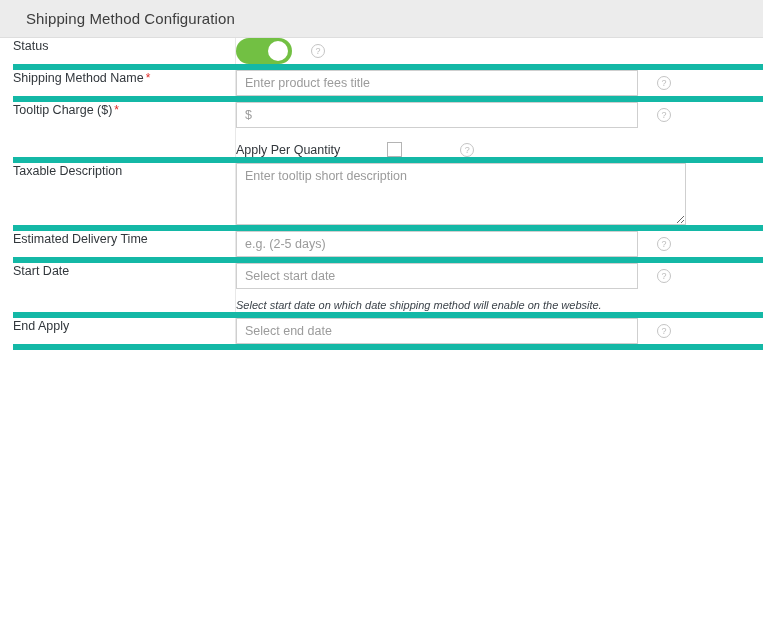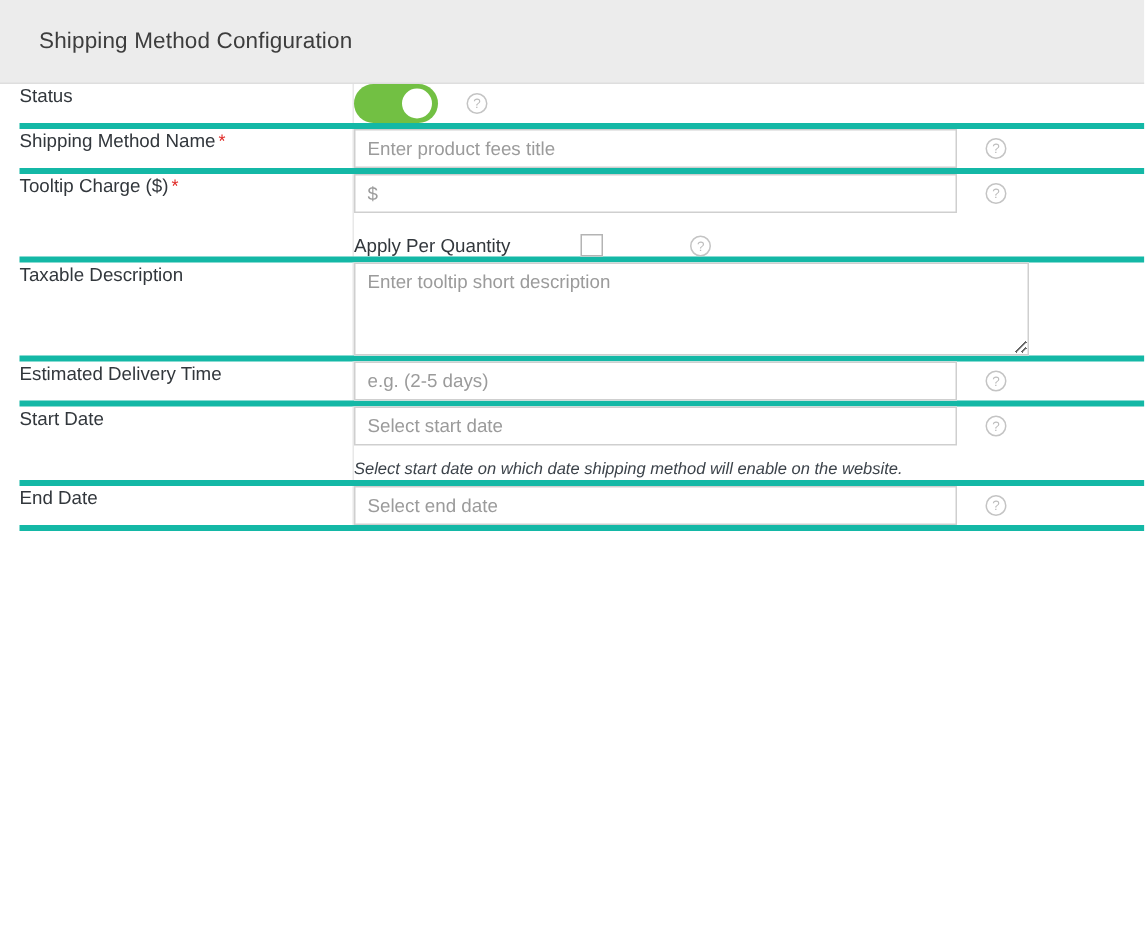--- a/index.html
+++ b/index.html
@@ -12,42 +12,42 @@
   .screen {
     position: relative;
     width: 763px;
     height: 628px;
     background: #ffffff;
     overflow: hidden;
   }
 
   
   .panel-header {
-    height: 56px;
+    height: 38px;
     background: #ececec;
     border-bottom: 1px solid #dedede;
     display: flex;
     align-items: center;
     padding-left: 26px;
   }
   .panel-title {
     font-size: 15px;
     color: #3d3d3d;
     letter-spacing: .1px;
   }
 
   
   .form-table {
     width: 100%;
     border-collapse: collapse;
     table-layout: fixed;
   }
   .form-row { background: #fff; }
   .form-row > td {
-    border-bottom: 4px solid #14b8a6;
+    border-bottom: 6px solid #14b8a6;
     vertical-align: top;
     padding: 0;
     margin-top: 38px;
   }
   .label-cell {
     width: 229px;
     border-right: 1px solid #e8e8e8;
     border-left: 13px solid #ffffff;
     padding: 22px 14px 22px 16px;
   }
@@ -272,21 +272,21 @@
             <input class="text-input" type="text" placeholder="Select start date" style="">
             <div class="help-icon">?</div>
           </div>
           <div class="helper-text">Select start date on which date shipping method will enable on the website.</div>
         </td>
       </tr>
 
       <tr class="form-row">
         <td class="label-cell">
           <div class="label-cell-inner">
-            <span>End Date</span>
+            <span>End Apply</span>
           </div>
         </td>
         <td class="field-cell">
           <div class="field-line">
             <input class="text-input" type="text" placeholder="Select end date" style="">
             <div class="help-icon">?</div>
           </div>
         </td>
       </tr>
 

